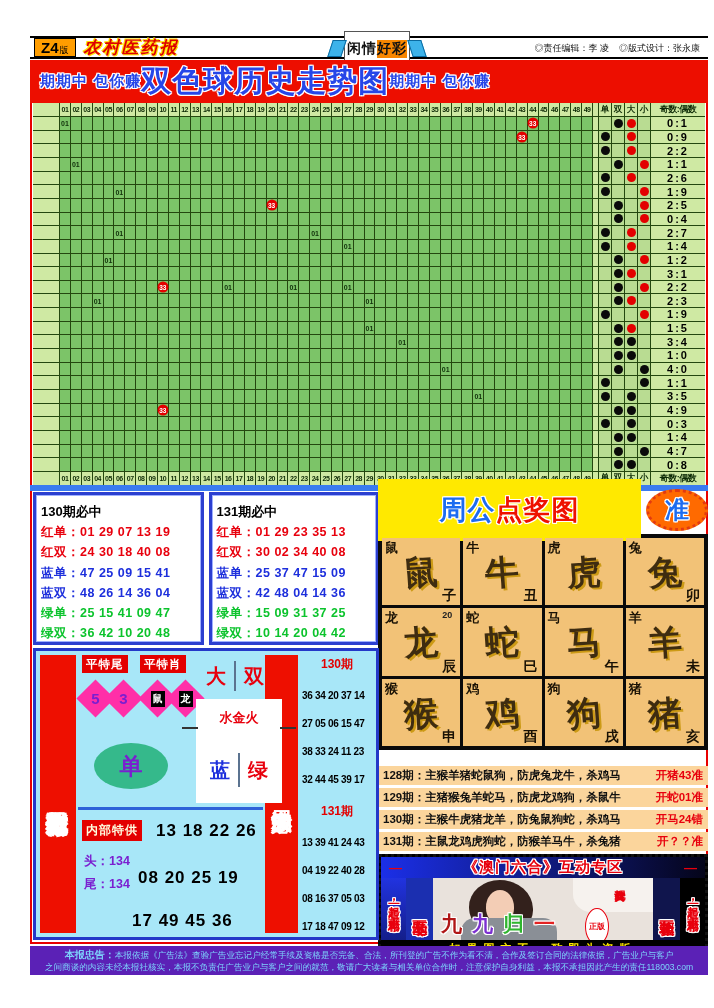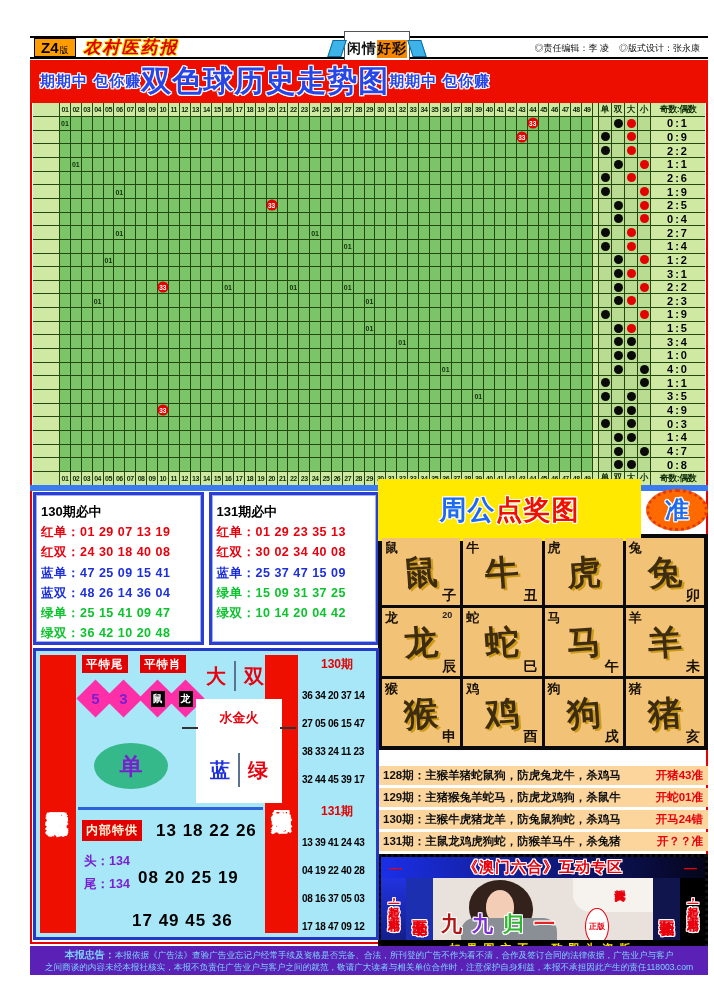--- a/index.html
+++ b/index.html
@@ -1918,20 +1918,21 @@
       <div class="pick-row c-blue"><span>蓝单：</span><span>47 25 09 15 41</span></div>
       <div class="pick-row c-blue"><span>蓝双：</span><span>48 26 14 36 04</span></div>
       <div class="pick-row c-green"><span>绿单：</span><span>25 15 41 09 47</span></div>
       <div class="pick-row c-green"><span>绿双：</span><span>36 42 10 20 48</span></div>
     </div>
     <div class="pick-box">
       <div class="pick-title">131期必中</div>
       <div class="pick-row c-red"><span>红单：</span><span>01 29 23 35 13</span></div>
       <div class="pick-row c-red"><span>红双：</span><span>30 02 34 40 08</span></div>
       <div class="pick-row c-blue"><span>蓝单：</span><span>25 37 47 15 09</span></div>
+      <div class="pick-row c-blue"><span>蓝双：</span><span>42 48 04 14 36</span></div>
       <div class="pick-row c-green"><span>绿单：</span><span>15 09 31 37 25</span></div>
       <div class="pick-row c-green"><span>绿双：</span><span>10 14 20 04 42</span></div>
     </div>
   </div>
 
 <div class="zg">
   <div class="zg-header">
     <div class="zg-title-bg">
       <div class="zg-title ow">
         <span class="b">周公</span><span class="r">点奖图</span>

